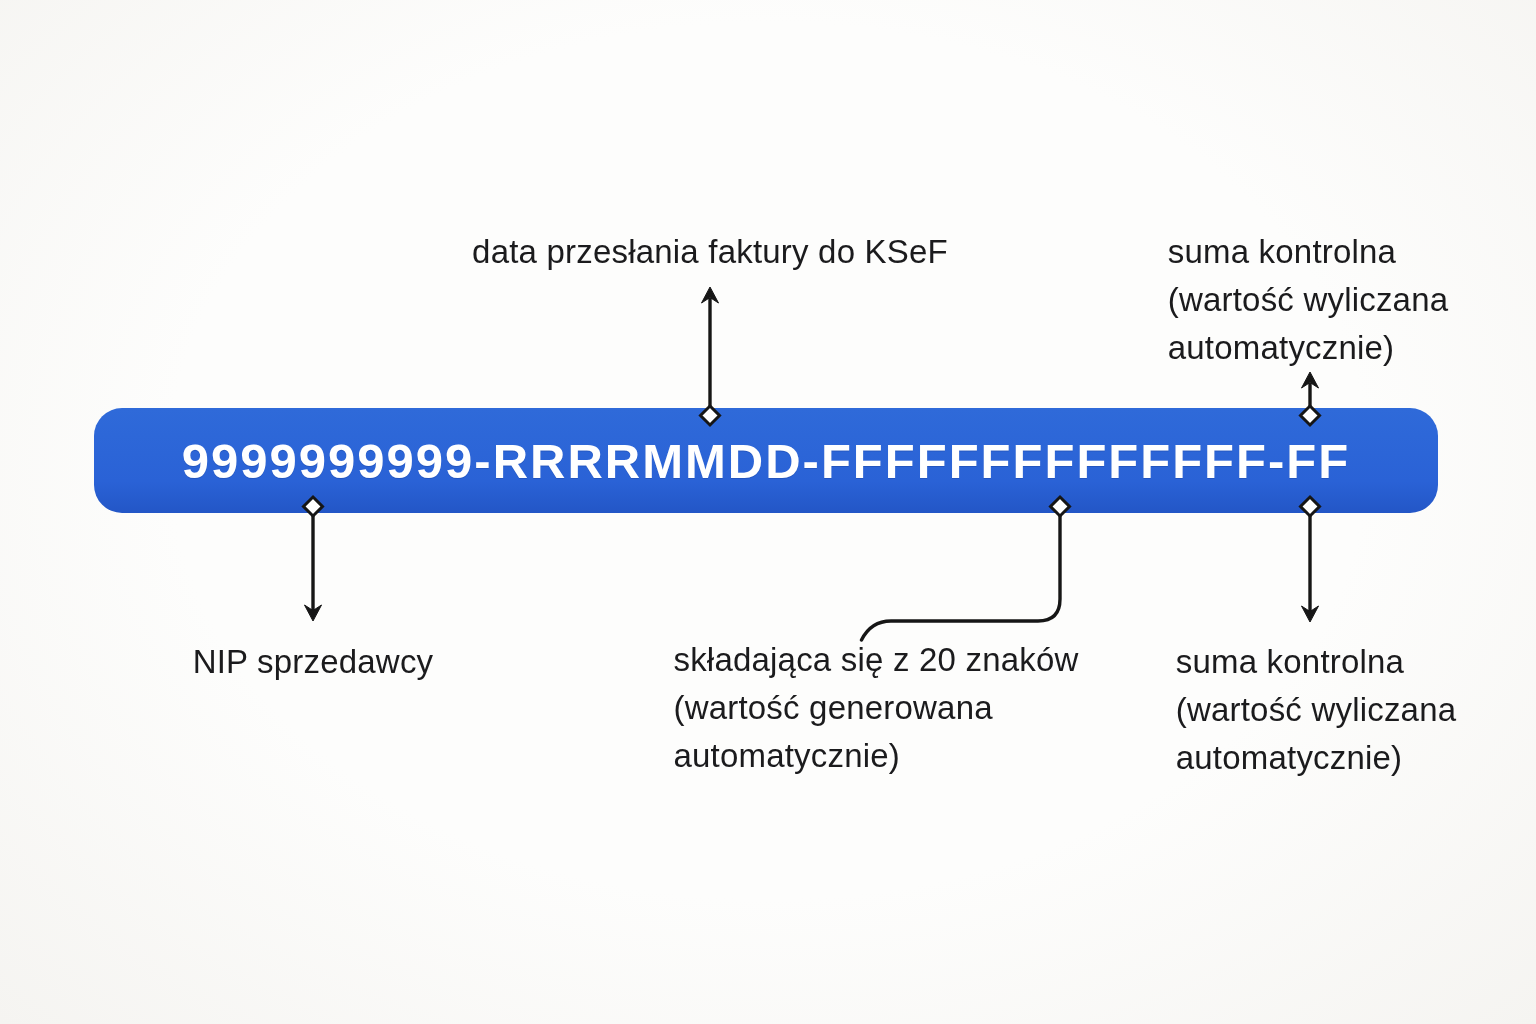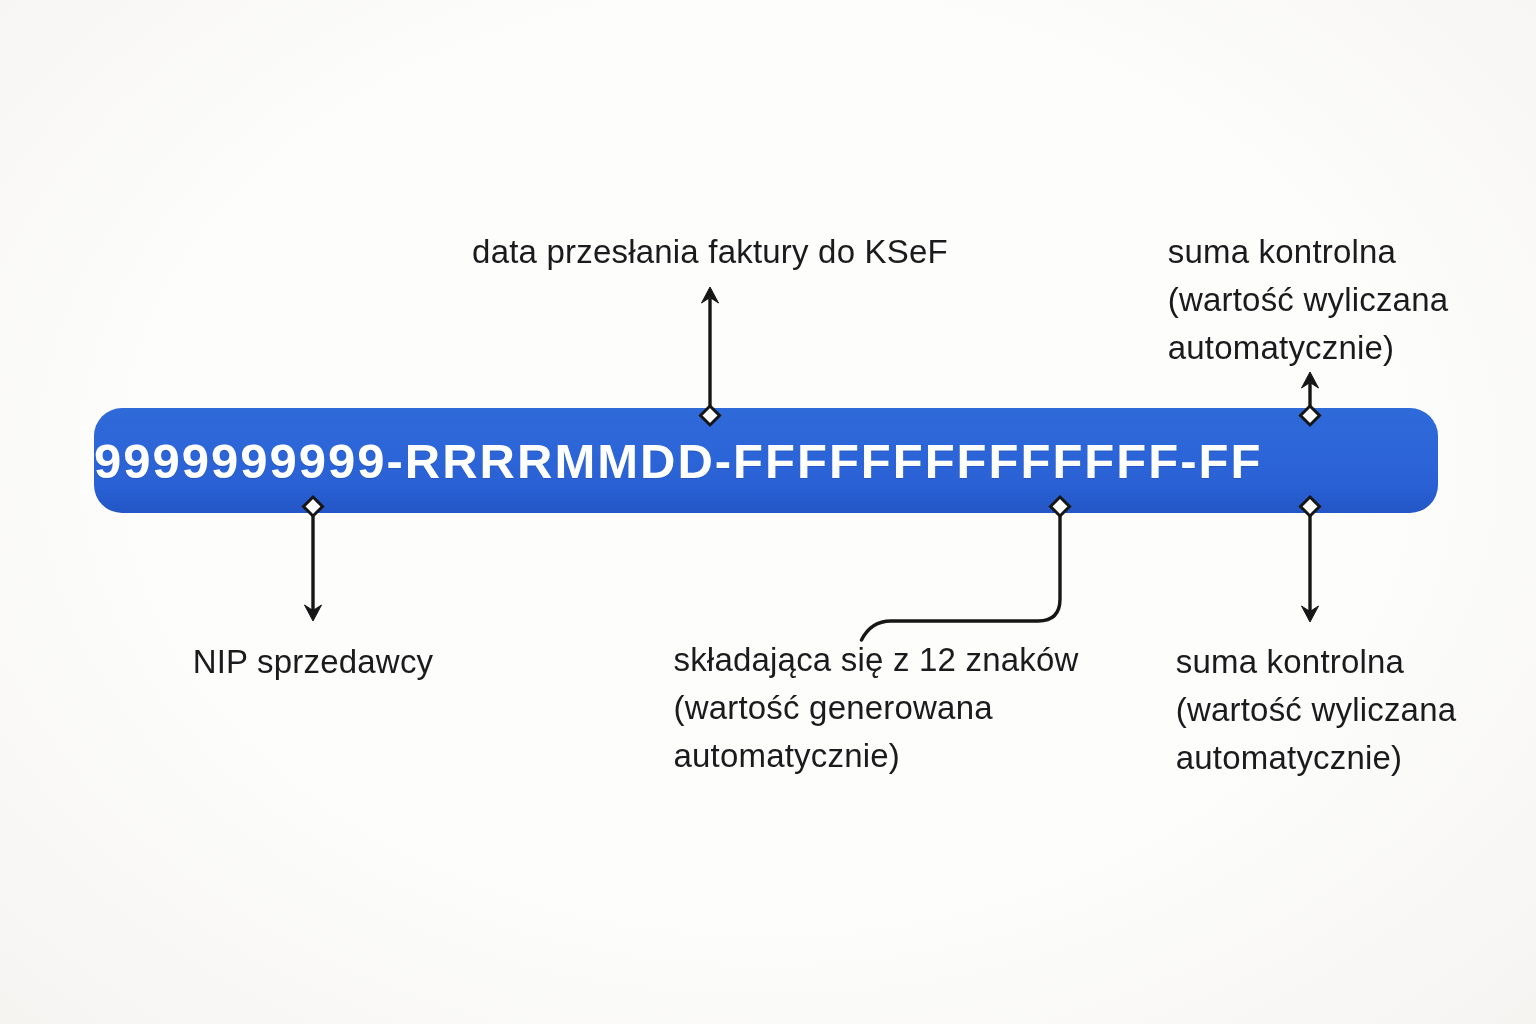--- a/index.html
+++ b/index.html
@@ -30,20 +30,21 @@
   .bar {
     position: absolute;
     left: 94px;
     top: 408px;
     width: 1344px;
     height: 105px;
     border-radius: 28px;
     background: linear-gradient(180deg, #2f6ad9 0%, var(--color-bar, #2a62d6) 70%, #2356c6 100%);
     display: flex;
     align-items: center;
+    justify-content: center;
     z-index: 1;
   }
   .bar-text {
     color: var(--color-bar_text, #ffffff);
     font-weight: 700;
     font-size: 49px;
     letter-spacing: 2px;
     white-space: nowrap;
     text-shadow: 0 1px 0 rgba(20, 60, 150, 0.35);
   }
@@ -96,21 +97,21 @@
 
   <div class="bar">
     <span class="bar-text">9999999999-RRRRMMDD-FFFFFFFFFFFFFF-FF</span>
   </div>
 
   <div class="label" style="left:313px; top:638px;">
     <div>NIP sprzedawcy</div>
   </div>
 
   <div class="label" style="left:876px; top:636px;">
-    <div>składająca się z 12 znaków</div>
+    <div>składająca się z 20 znaków</div>
     <div>(wartość generowana</div>
     <div>automatycznie)</div>
   </div>
 
   <div class="label" style="left:1316px; top:638px;">
     <div>suma kontrolna</div>
     <div>(wartość wyliczana</div>
     <div>automatycznie)</div>
   </div>
 

